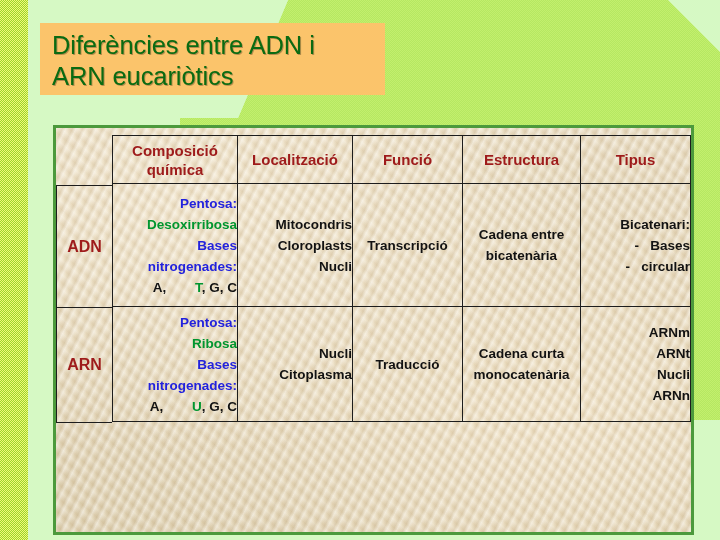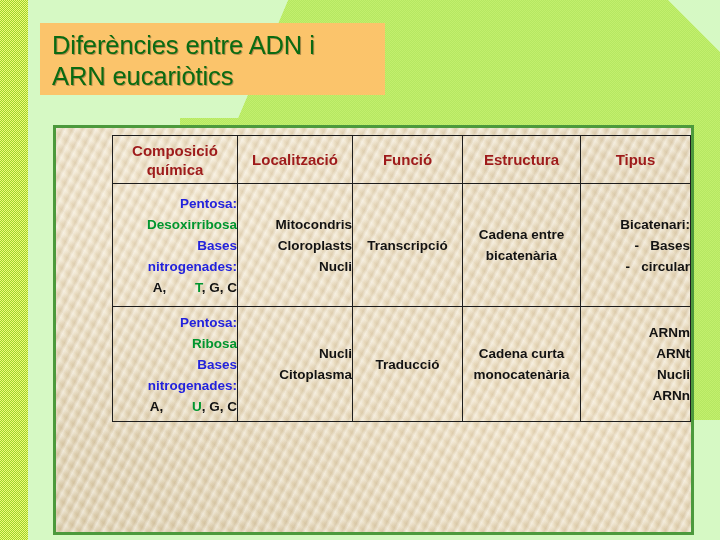--- a/index.html
+++ b/index.html
@@ -267,15 +267,21 @@
             <div>ARNm</div>
             <div>ARNt</div>
             <div>Nucli</div>
             <div>ARNn</div>
           </td>
         </tr>
 
       </tbody>
     </table>
 
+    <div style="position:absolute; left:0px; top:57px; width:56px; height:123px; border:1px solid #1d1d1d; border-right:none; box-sizing:border-box; display:flex; align-items:center; justify-content:center;">
+      <span style="font-size:16px; font-weight:bold; color:#9e1b1b;">ADN</span>
+    </div>
+    <div style="position:absolute; left:0px; top:180px; width:56px; height:115px; border:1px solid #1d1d1d; border-right:none; border-top:none; box-sizing:border-box; display:flex; align-items:center; justify-content:center;">
+      <span style="font-size:16px; font-weight:bold; color:#9e1b1b;">ARN</span>
+    </div>
 
   </div>
 </div>
 
 </body></html>

